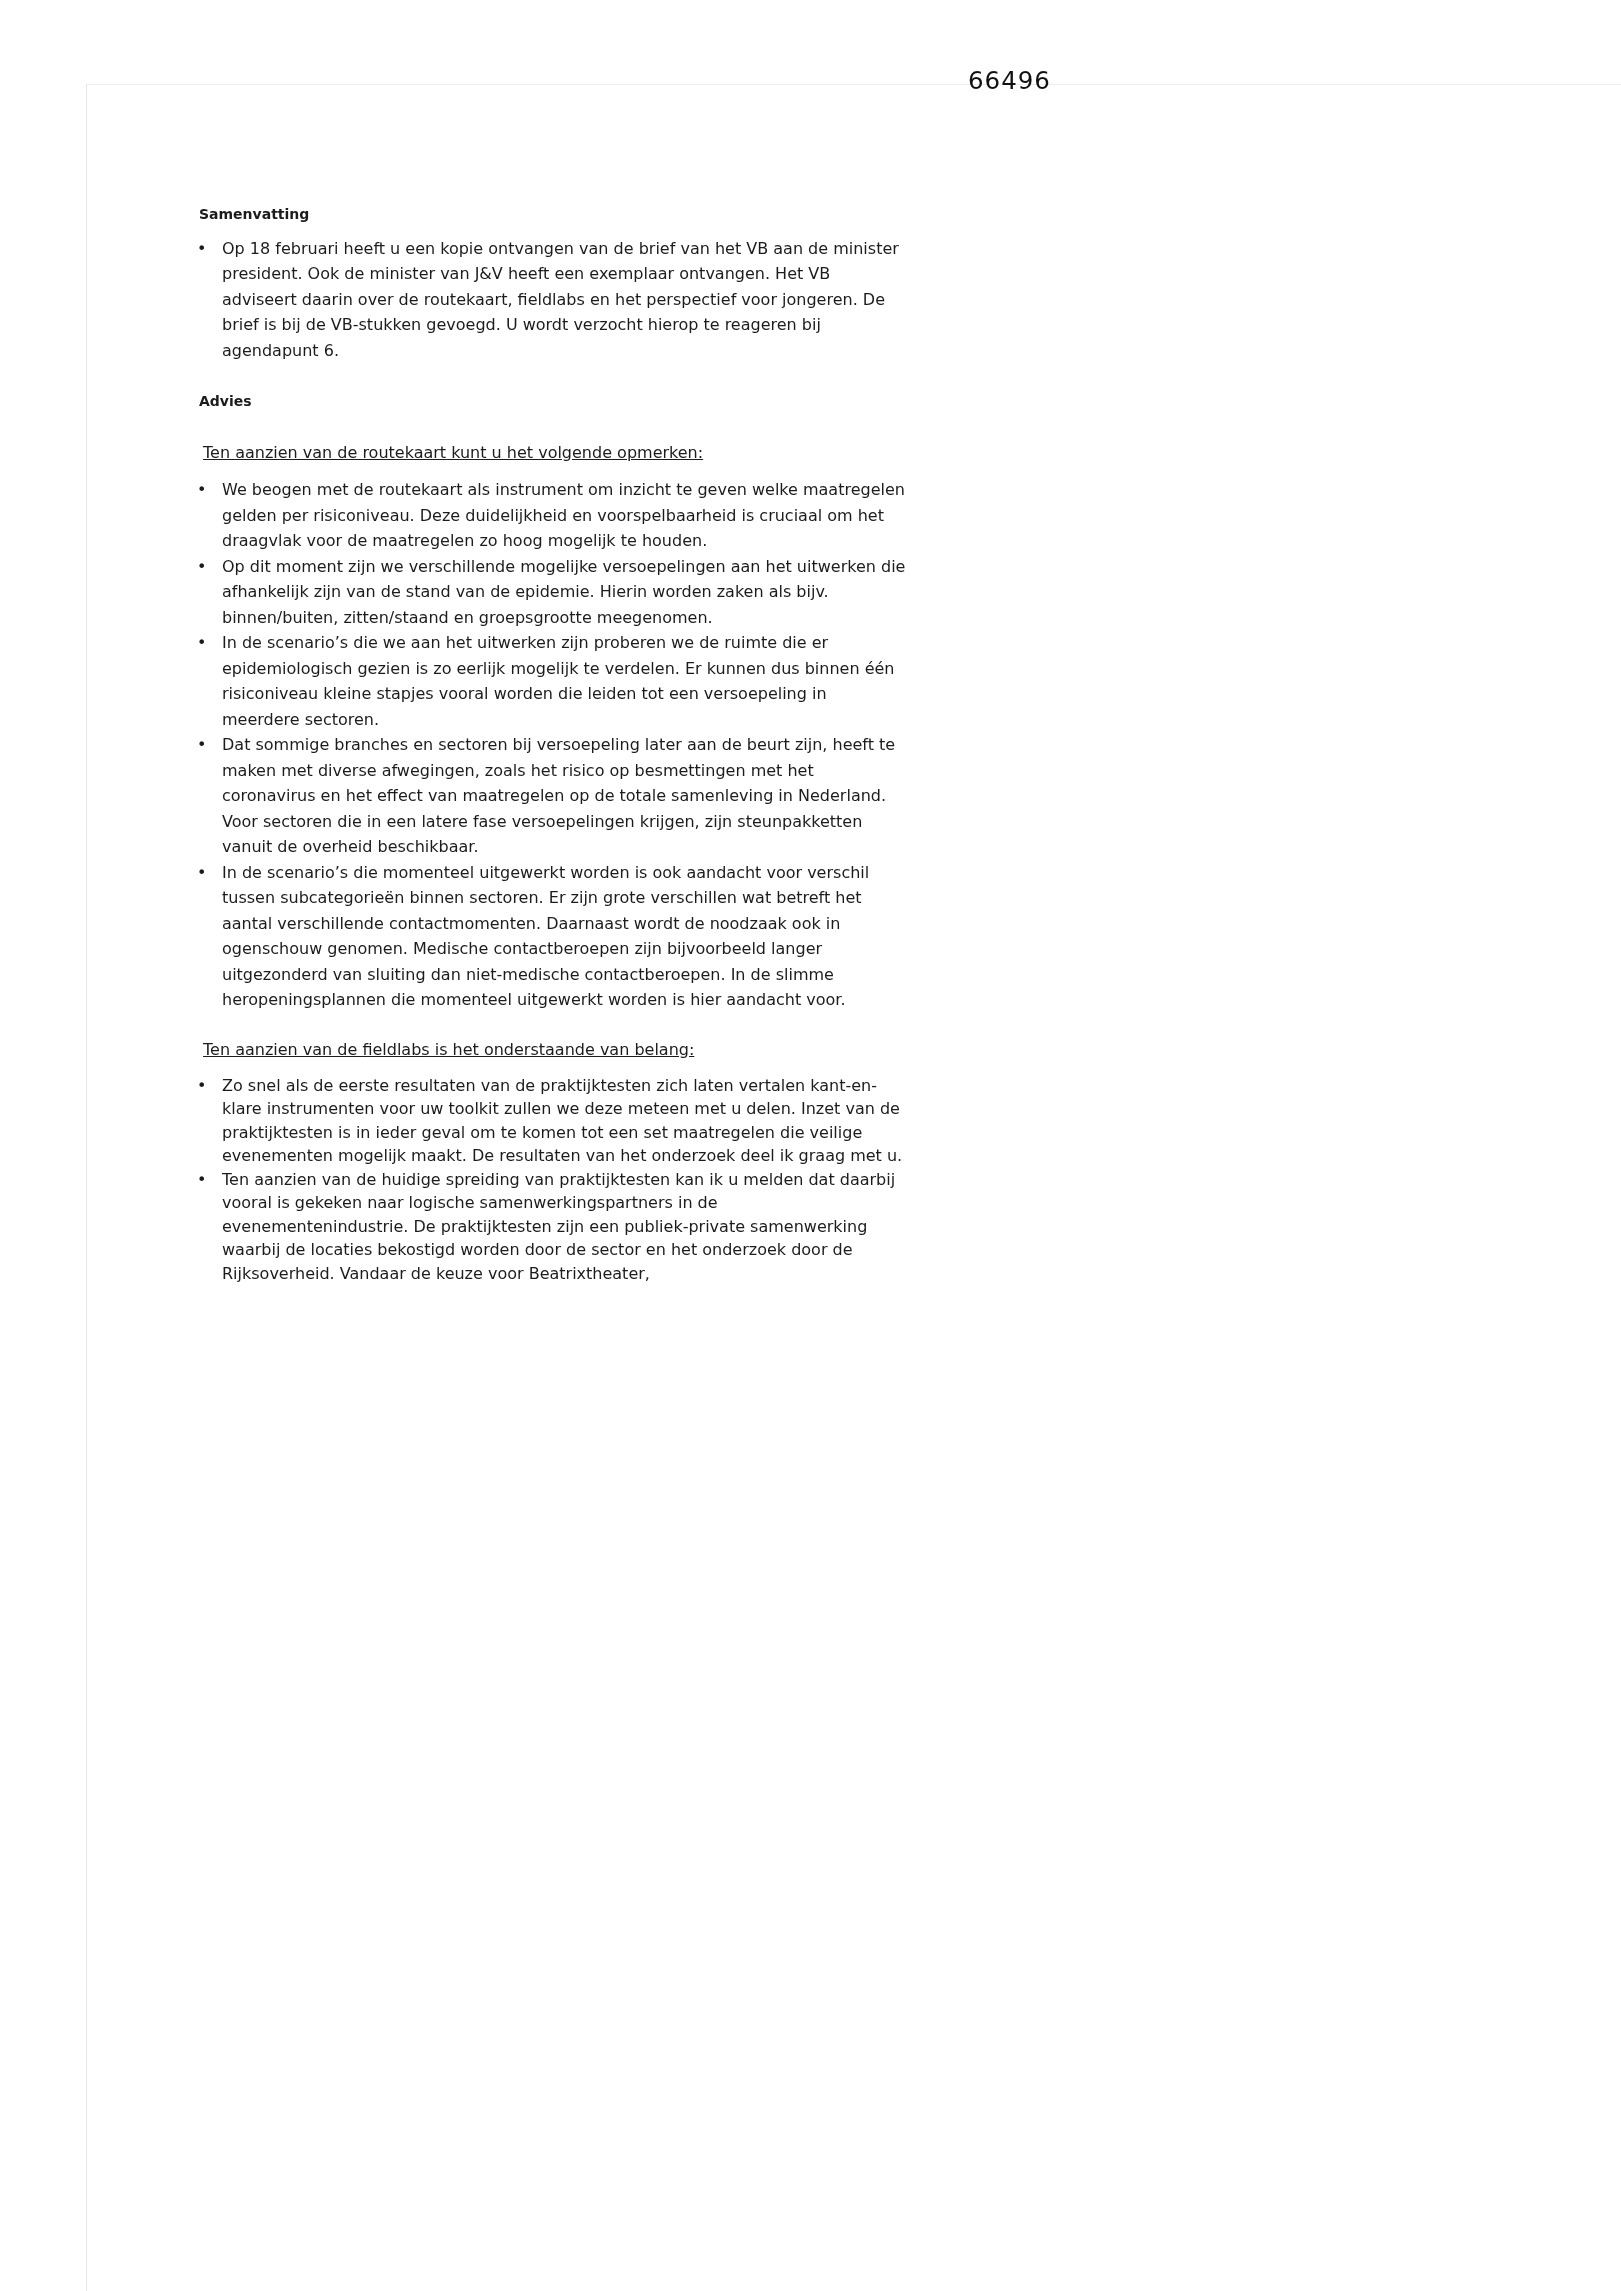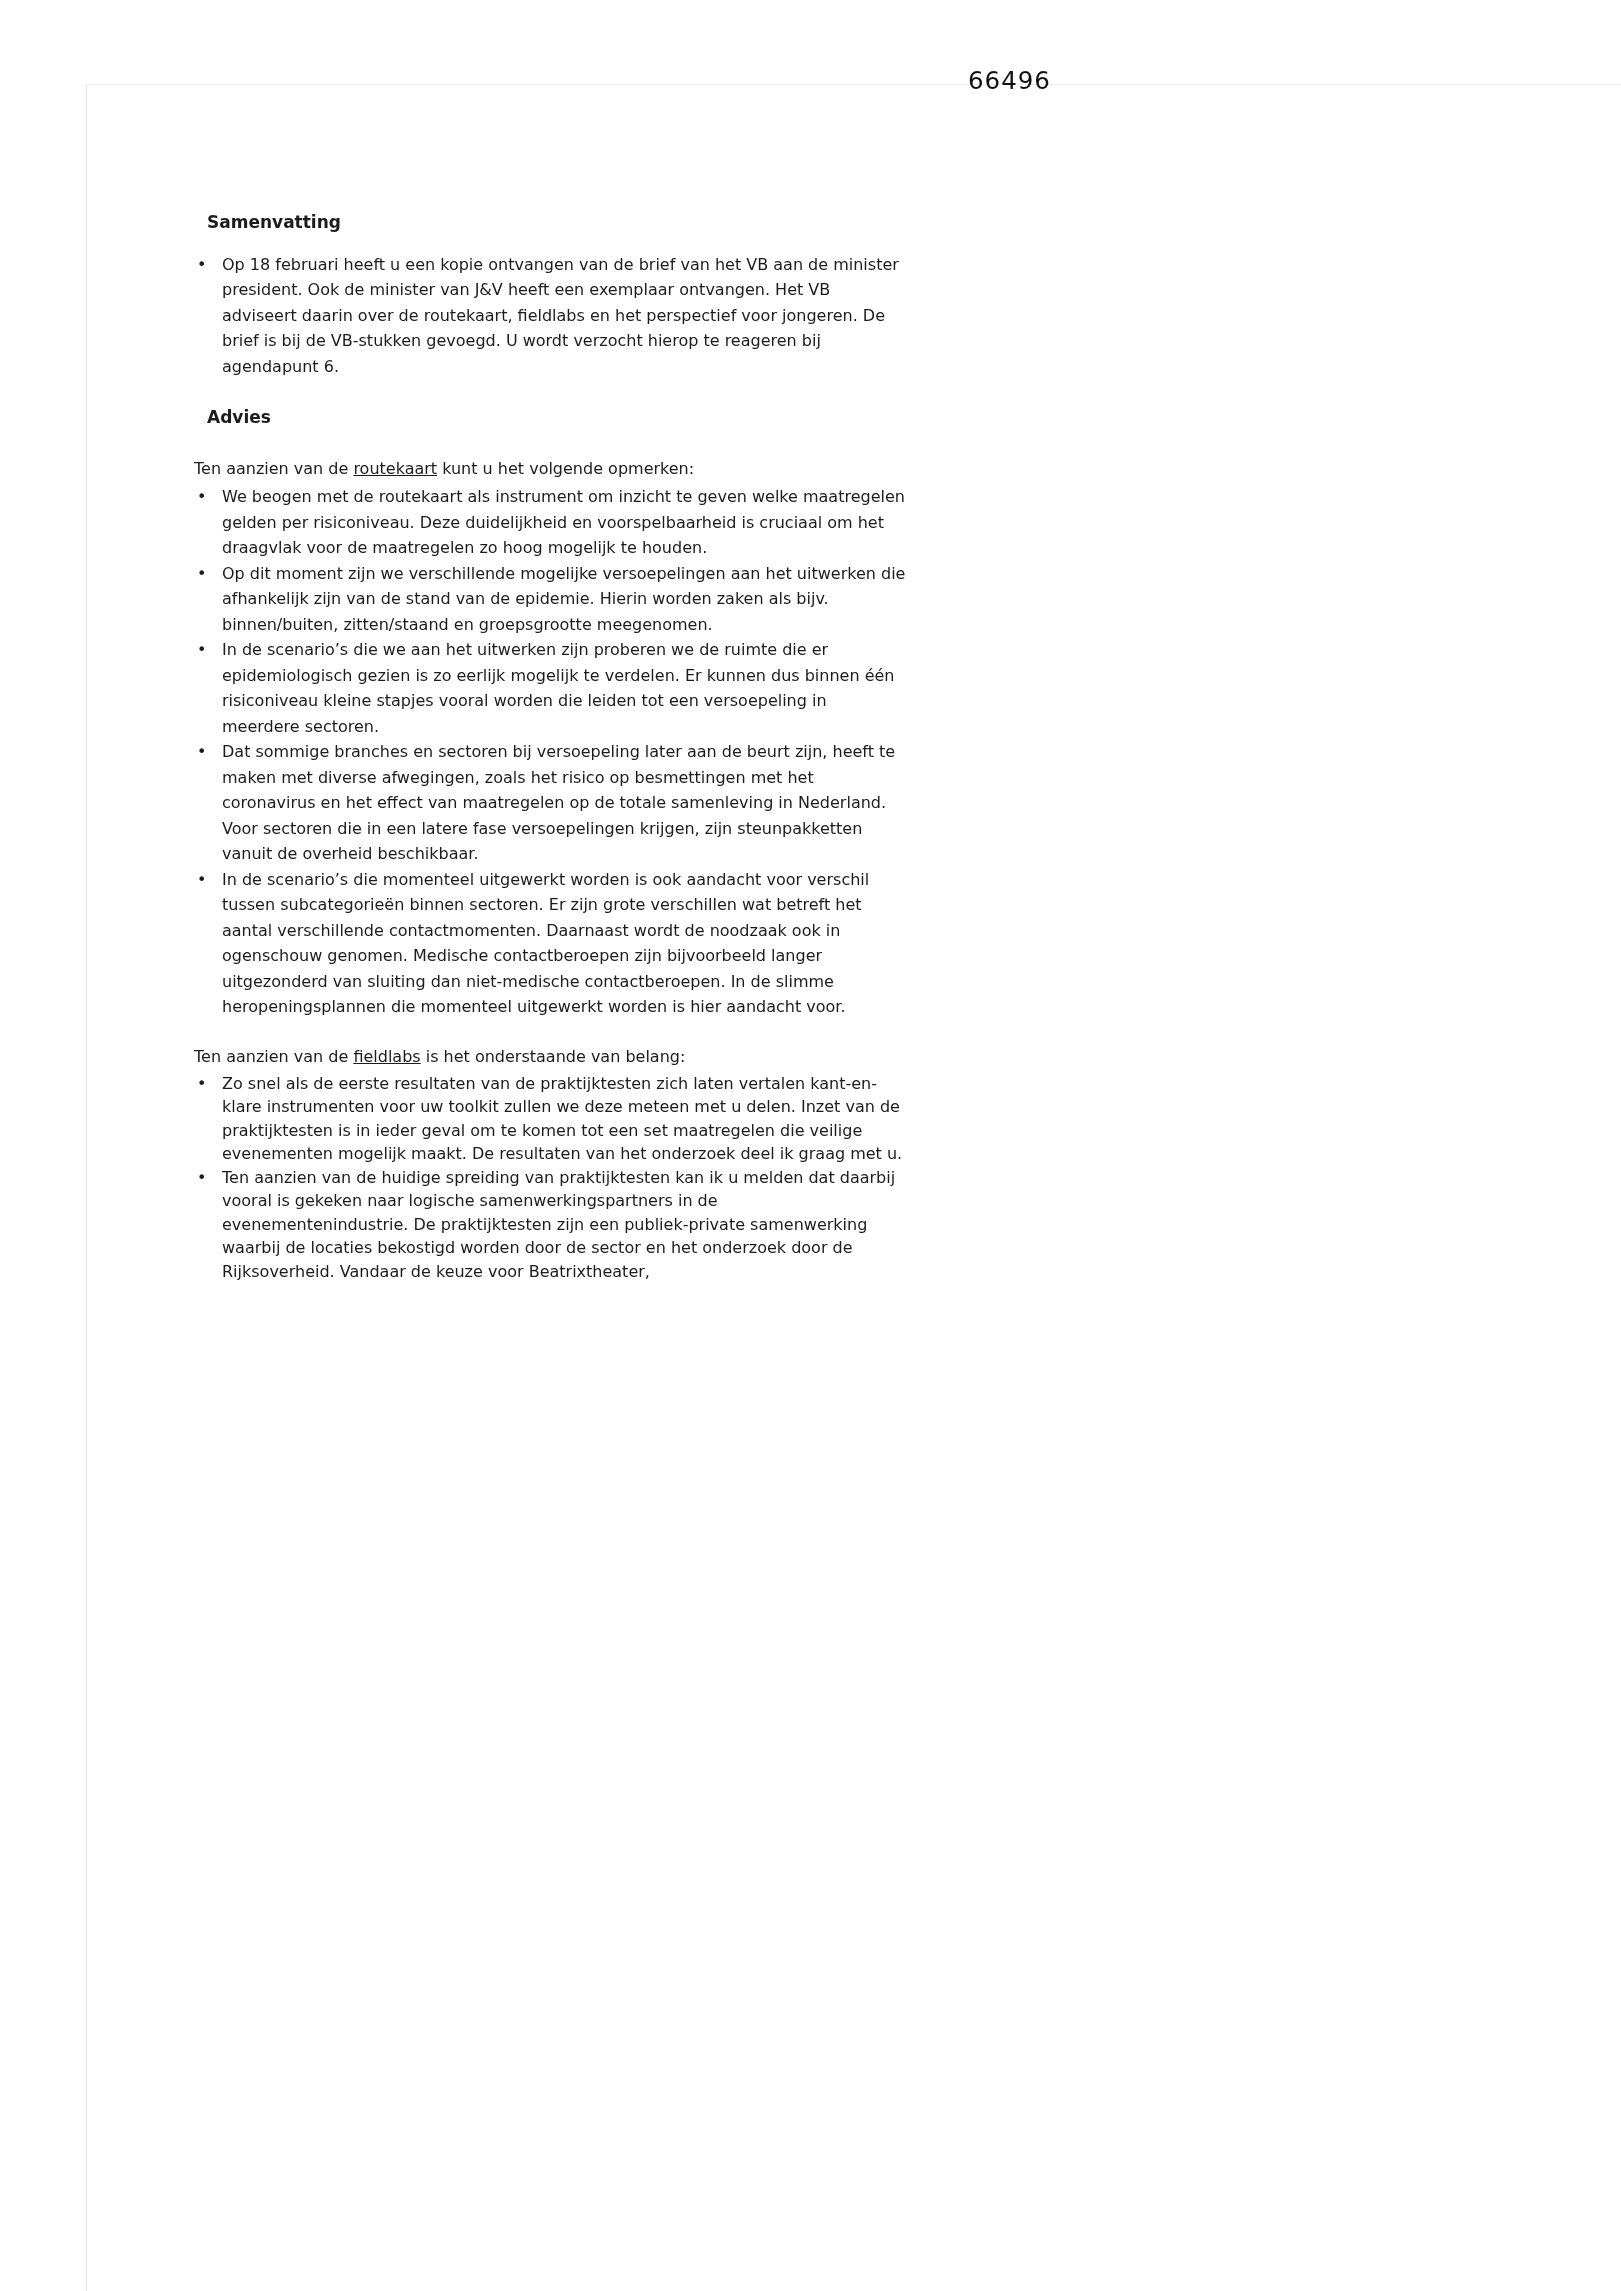--- a/index.html
+++ b/index.html
@@ -42,26 +42,27 @@
     width: 716px;
     font-size: 16px;
     line-height: 25.5px;
   }
   .title {
     margin: 0 0 25.5px 0;
     font-weight: bold;
     font-size: 16.7px;
   }
   .heading {
-    margin: 16px;
+    margin: 8px;
     font-weight: bold;
-    font-size: 17px;
+    font-size: 14px;
   }
   .intro {
-    margin: 3px;
+    margin: 12px;
+    text-decoration: underline;
   }
   .u { text-decoration: underline; }
   ul.bullets {
     list-style: none;
     margin: 0;
     padding: 0;
   }
   ul.bullets li {
     position: relative;
     padding-left: 31px;

